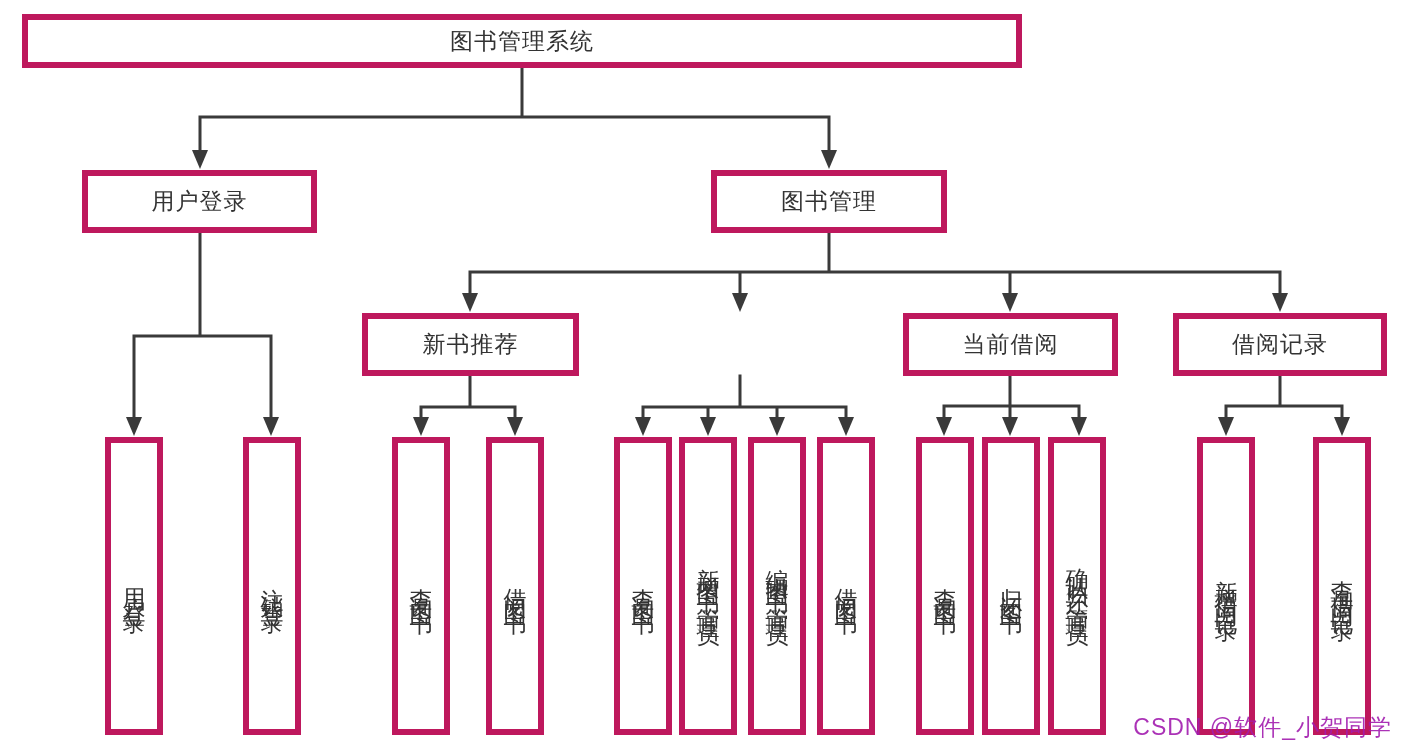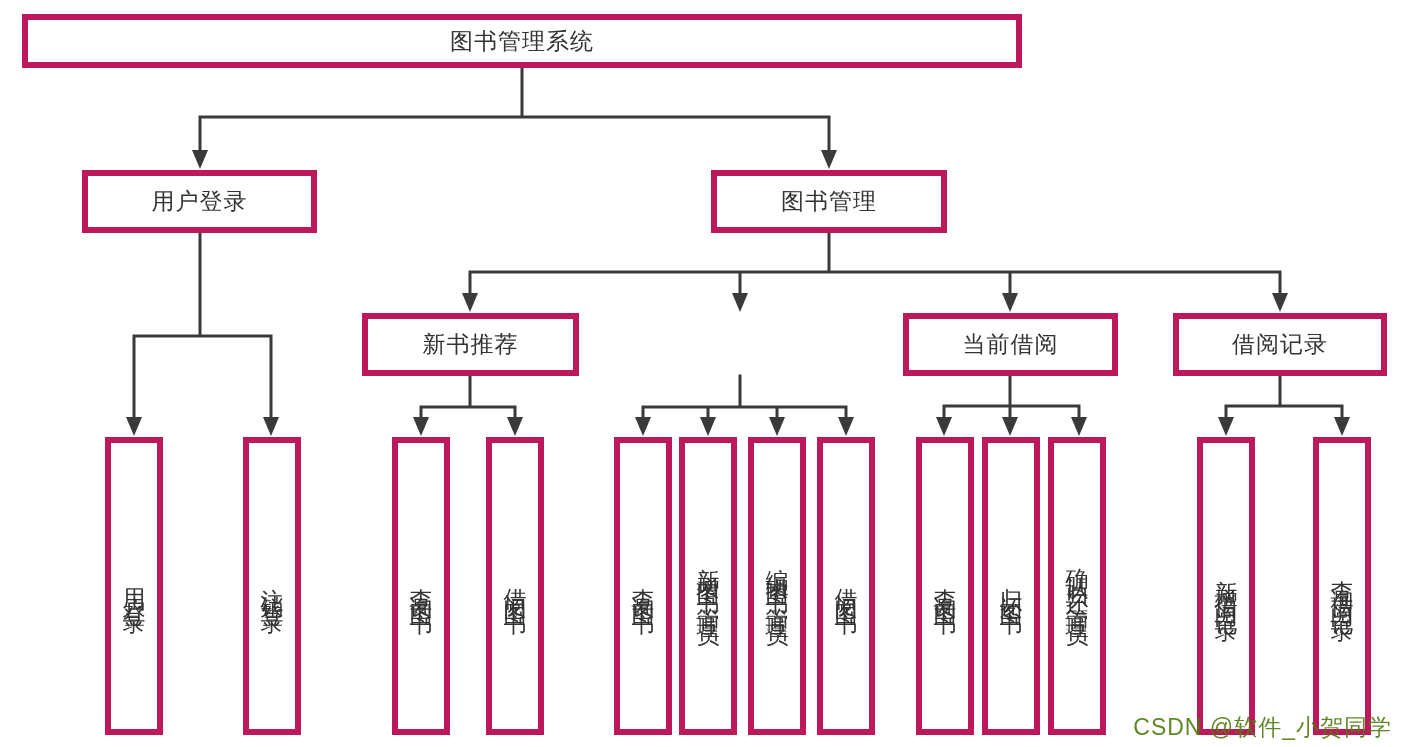--- a/index.html
+++ b/index.html
@@ -36,21 +36,21 @@
     letter-spacing: 8px;
     line-height: 1;
     white-space: nowrap;
   }
   .watermark {
     position: absolute;
     right: 13px;
     bottom: 4px;
     font-size: 23px;
     letter-spacing: 1px;
-    color: #4d7c0f;
+    color: #a21caf;
     opacity: 0.9;
     z-index: 10;
     white-space: nowrap;
   }
 </style>
 </head>
 <body>
 
 <div class="stage">
 

